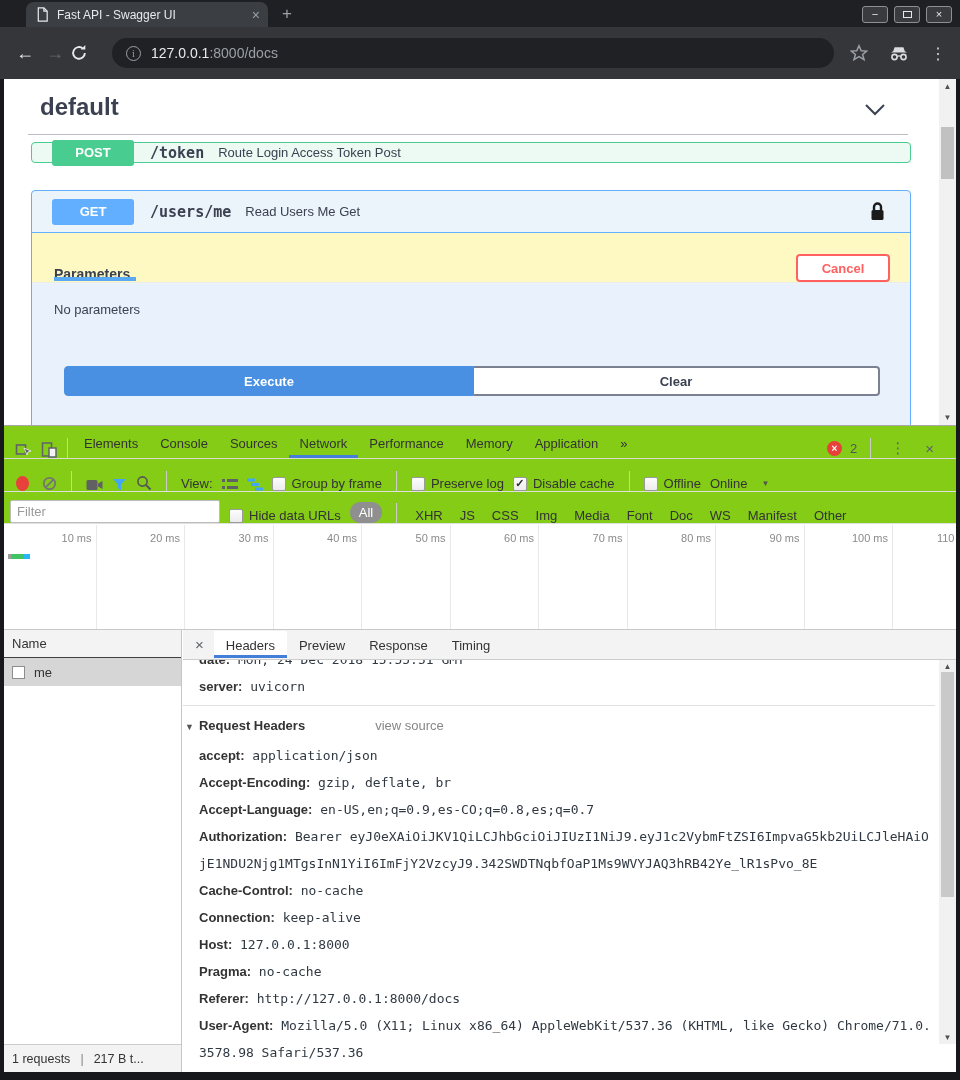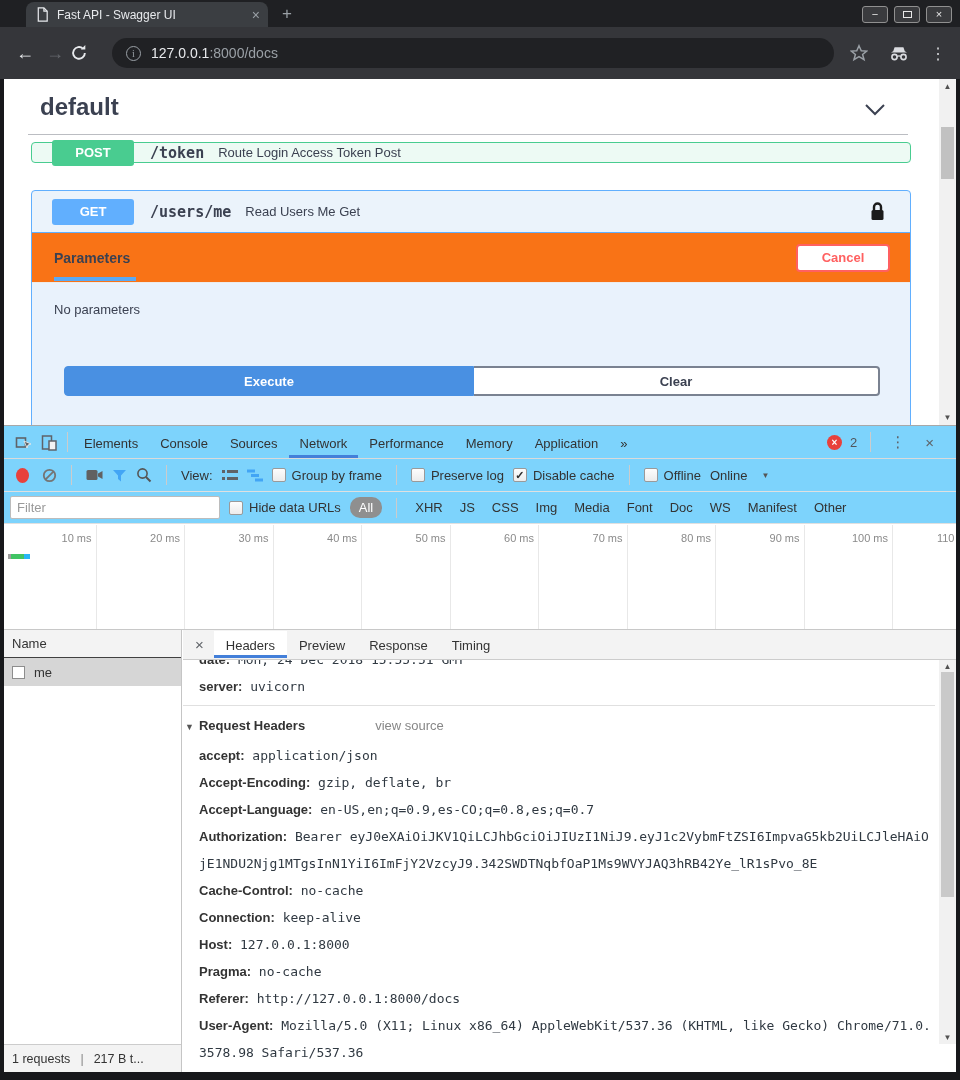--- a/index.html
+++ b/index.html
@@ -44,43 +44,43 @@
     display:flex; align-items:center; padding:0 10px; }
   .opblock-get { top:111px; bottom:-4px; border:1px solid #61affe; background:#ebf3fb; }
   .op-badge { width:82px; height:26px; border-radius:3px; color:#fff; font-weight:bold; font-size:13px;
     display:flex; align-items:center; justify-content:center; margin-left:10px; }
   .badge-post { background:#49cc90; }
   .badge-get { background:#61affe; }
   .op-path { font-family:"DejaVu Sans Mono",monospace; font-weight:bold; font-size:15px; color:#3b4151; margin-left:16px; }
   .op-desc { font-size:13px; color:#3b4151; margin-left:14px; }
   .get-header { height:42px; display:flex; align-items:center; padding:0 10px; border-bottom:1px solid #61affe; }
   .lock { margin-left:auto; margin-right:14px; }
-  .param-row { height:50px; background:#f97316; border-bottom:1px solid #ebebeb; position:relative;
-    display:flex; align-items:center; }
+  .param-row { height:50px; background:#fef9c3; border-bottom:1px solid #ebebeb; position:relative;
+    display:flex; align-items:flex-end; }
   .param-title { margin-left:22px; font-size:14px; font-weight:bold; color:#3b4151; }
   .param-underline { position:absolute; left:22px; top:44px; width:82px; height:4px; background:#5aa9f4; }
   .cancel-btn { margin-left:auto; margin-right:20px; width:94px; height:28px; border:2px solid #ff6060;
     border-radius:4px; background:#fff; color:#ff6060; font-weight:bold; font-size:13px;
     display:flex; align-items:center; justify-content:center; }
   .get-body { background:#e9f2fc; position:absolute; top:93px; bottom:0; left:0; right:0; }
   .no-params { position:absolute; top:18px; left:22px; font-size:13px; color:#3b4151; }
   .exec-row { position:absolute; top:82px; left:32px; right:30px; height:30px; display:flex; }
   .exec-btn { flex:1.01; background:#4990e2; border:1px solid #4990e2; border-radius:4px 0 0 4px;
     color:#fff; font-weight:bold; font-size:13px; display:flex; align-items:center; justify-content:center; }
   .clear-btn { flex:1; background:#fff; border:2px solid #7a8291; border-left:none; border-radius:0 4px 4px 0;
     color:#3b4151; font-weight:bold; font-size:13px; display:flex; align-items:center; justify-content:center; }
 
   .page-scroll { position:absolute; top:0; right:0; bottom:0; width:17px; background:#f1f1f1; }
   .ps-arrow { position:absolute; left:0; width:17px; text-align:center; font-size:8px; color:#505050; }
   .ps-thumb { position:absolute; top:48px; left:2px; width:13px; height:52px; background:#c1c1c1; }
 
   
   .devtools { position:absolute; top:425px; left:4px; right:4px; height:647px; background:#fff;
     border-top:1px solid #a8a8a8; font-size:13px; color:#333; }
-  .dt-row { display:flex; align-items:center; background:#7dd3fc; }
+  .dt-row { display:flex; align-items:flex-end; background:#84cc16; }
   .dt-tabsbar { height:33px; border-bottom:1px solid #dadada; padding:0 6px; }
   .dt-iconbtn { width:26px; display:flex; justify-content:center; align-items:center; }
   .vdiv { width:1px; height:20px; background:#ccc; margin:0 5px; }
   .dt-tab { padding:9px 11px 7px 11px; }
   .dt-tab.active { border-bottom:3px solid #437fd9; padding-bottom:4px; }
   .dt-right { margin-left:auto; display:flex; align-items:center; gap:8px; padding-right:10px; }
   .err-badge { width:15px; height:15px; border-radius:50%; background:#e8413c; color:#fff; font-size:10px;
     font-weight:bold; display:flex; align-items:center; justify-content:center; }
   .err-count { color:#50555c; }
   .dt-close, .dt-kebab { color:#5f6368; font-size:15px; padding:0 6px; }

